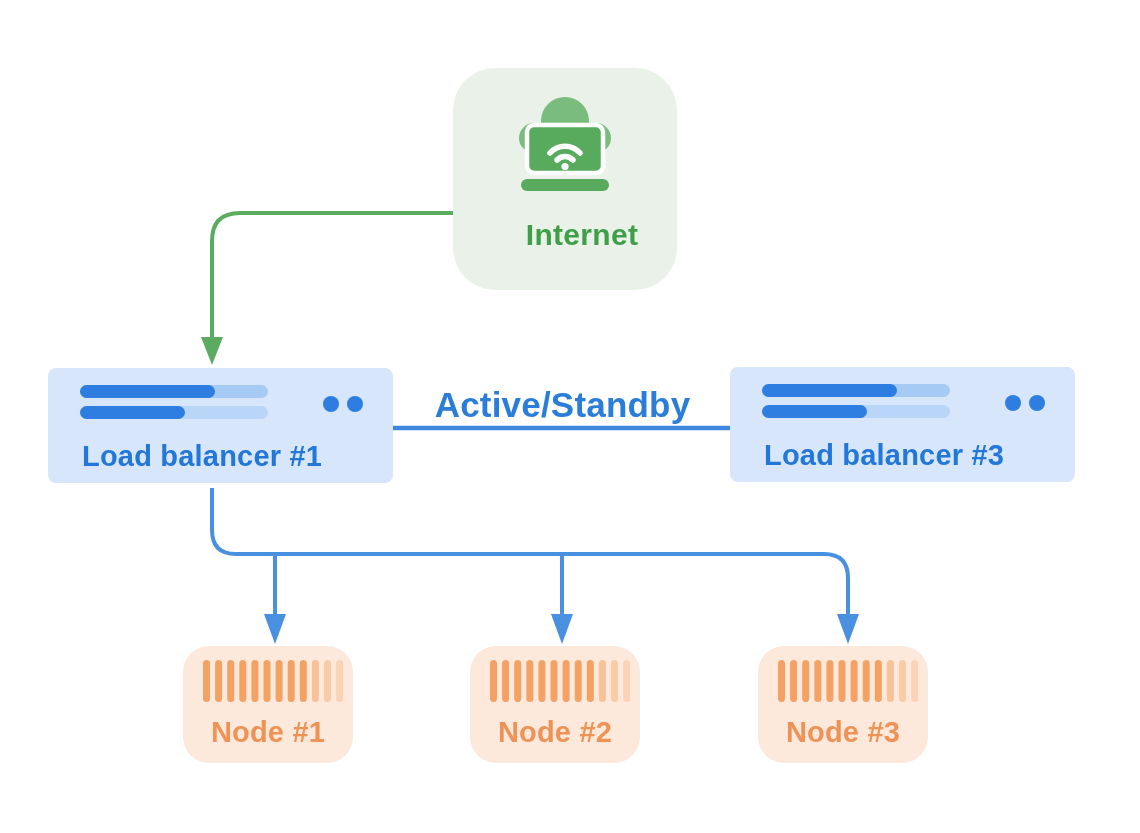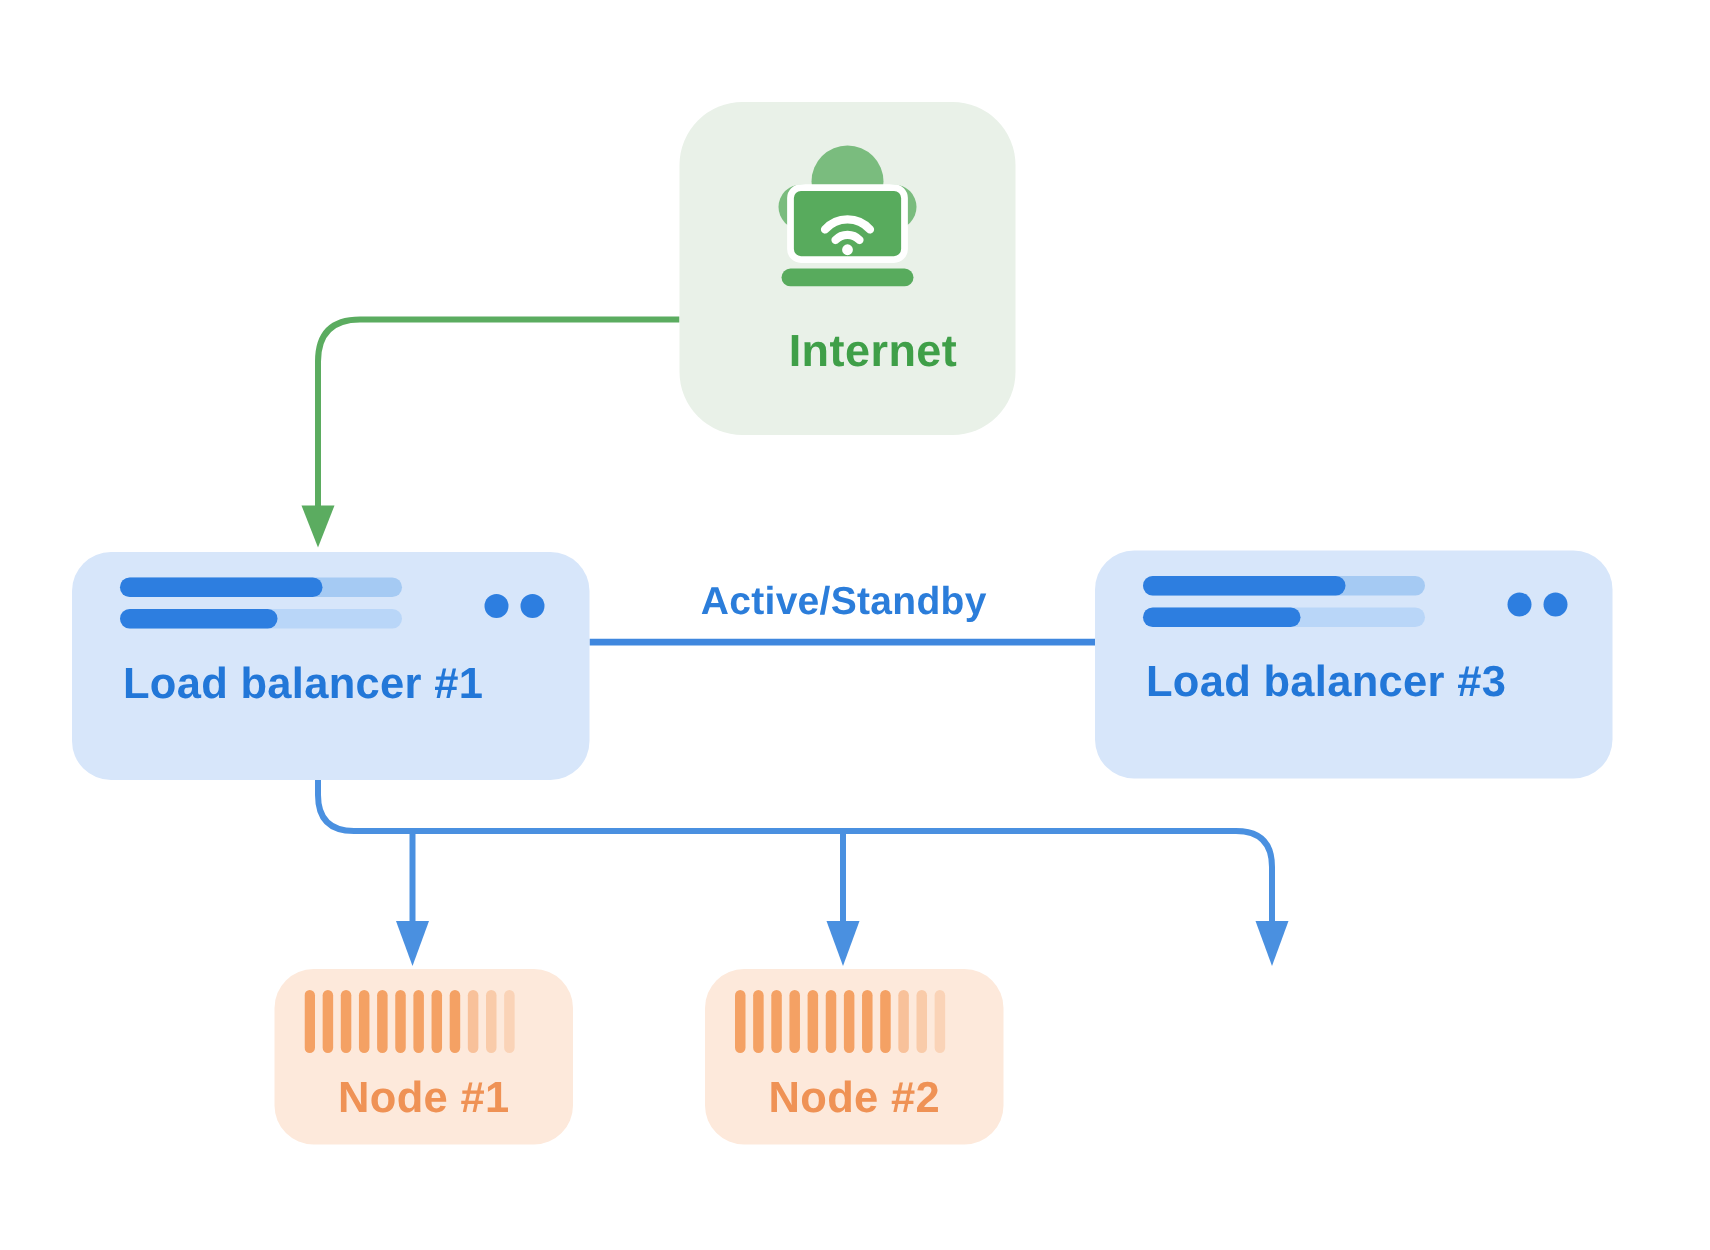--- a/index.html
+++ b/index.html
@@ -41,23 +41,23 @@
     left: 17px; top: 150px; width: 100%;
     text-align: center;
     font-size: 30px;
     font-weight: 700;
     color: #3f9f48;
     letter-spacing: 0.3px;
   }
 
   
   .lb-card {
-    width: 345px; height: 152px;
+    width: 345px; height: 115px;
     background: #d7e6fa;
-    border-radius: 26px;
+    border-radius: 8px;
   }
   .lb-1 { left: 48px; top: 368px; }
   .lb-2 { left: 730px; top: 367px; }
 
   .lb-bars { position: absolute; left: 32px; top: 17px; }
   .lb-track {
     position: relative;
     width: 188px; height: 13px;
     border-radius: 7px;
     margin-bottom: 8px;
@@ -93,29 +93,29 @@
     letter-spacing: 0.2px;
     white-space: nowrap;
   }
 
   
   .conn-label {
     position: absolute;
     left: 400px; top: 385px;
     width: 325px;
     text-align: center;
-    font-size: 26px;
+    font-size: 35px;
     font-weight: 700;
     color: #2b7dda;
     letter-spacing: 0.2px;
   }
 
   
   .node-card {
-    width: 199px; height: 117px;
+    width: 170px; height: 117px;
     background: #fde9db;
     border-radius: 26px;
     top: 646px;
   }
   .node-1 { left: 183px; }
   .node-2 { left: 470px; text-decoration: underline; }
   .node-3 { left: 758px; }
 
   .node-barcode {
     position: absolute;
@@ -242,14 +242,33 @@
         <rect x="84.7" y="0" width="7" height="42" rx="3.5"></rect>
         <rect x="96.8" y="0" width="7" height="42" rx="3.5"></rect>
         <rect x="108.9" y="0" width="7" height="42" rx="3.5" fill-opacity="0.55"></rect>
         <rect x="121" y="0" width="7" height="42" rx="3.5" fill-opacity="0.42"></rect>
         <rect x="133.1" y="0" width="7" height="42" rx="3.5" fill-opacity="0.30"></rect>
       </g>
     </svg>
     <div class="node-label">Node #2</div>
   </div>
 
+  <div class="card node-card node-3">
+    <svg class="node-barcode" viewBox="0 0 141 42">
+      <g fill="#f4a164">
+        <rect x="0" y="0" width="7" height="42" rx="3.5"></rect>
+        <rect x="12.1" y="0" width="7" height="42" rx="3.5"></rect>
+        <rect x="24.2" y="0" width="7" height="42" rx="3.5"></rect>
+        <rect x="36.3" y="0" width="7" height="42" rx="3.5"></rect>
+        <rect x="48.4" y="0" width="7" height="42" rx="3.5"></rect>
+        <rect x="60.5" y="0" width="7" height="42" rx="3.5"></rect>
+        <rect x="72.6" y="0" width="7" height="42" rx="3.5"></rect>
+        <rect x="84.7" y="0" width="7" height="42" rx="3.5"></rect>
+        <rect x="96.8" y="0" width="7" height="42" rx="3.5"></rect>
+        <rect x="108.9" y="0" width="7" height="42" rx="3.5" fill-opacity="0.55"></rect>
+        <rect x="121" y="0" width="7" height="42" rx="3.5" fill-opacity="0.42"></rect>
+        <rect x="133.1" y="0" width="7" height="42" rx="3.5" fill-opacity="0.30"></rect>
+      </g>
+    </svg>
+    <div class="node-label">Node #3</div>
+  </div>
 
 </div>
 
 </body></html>

